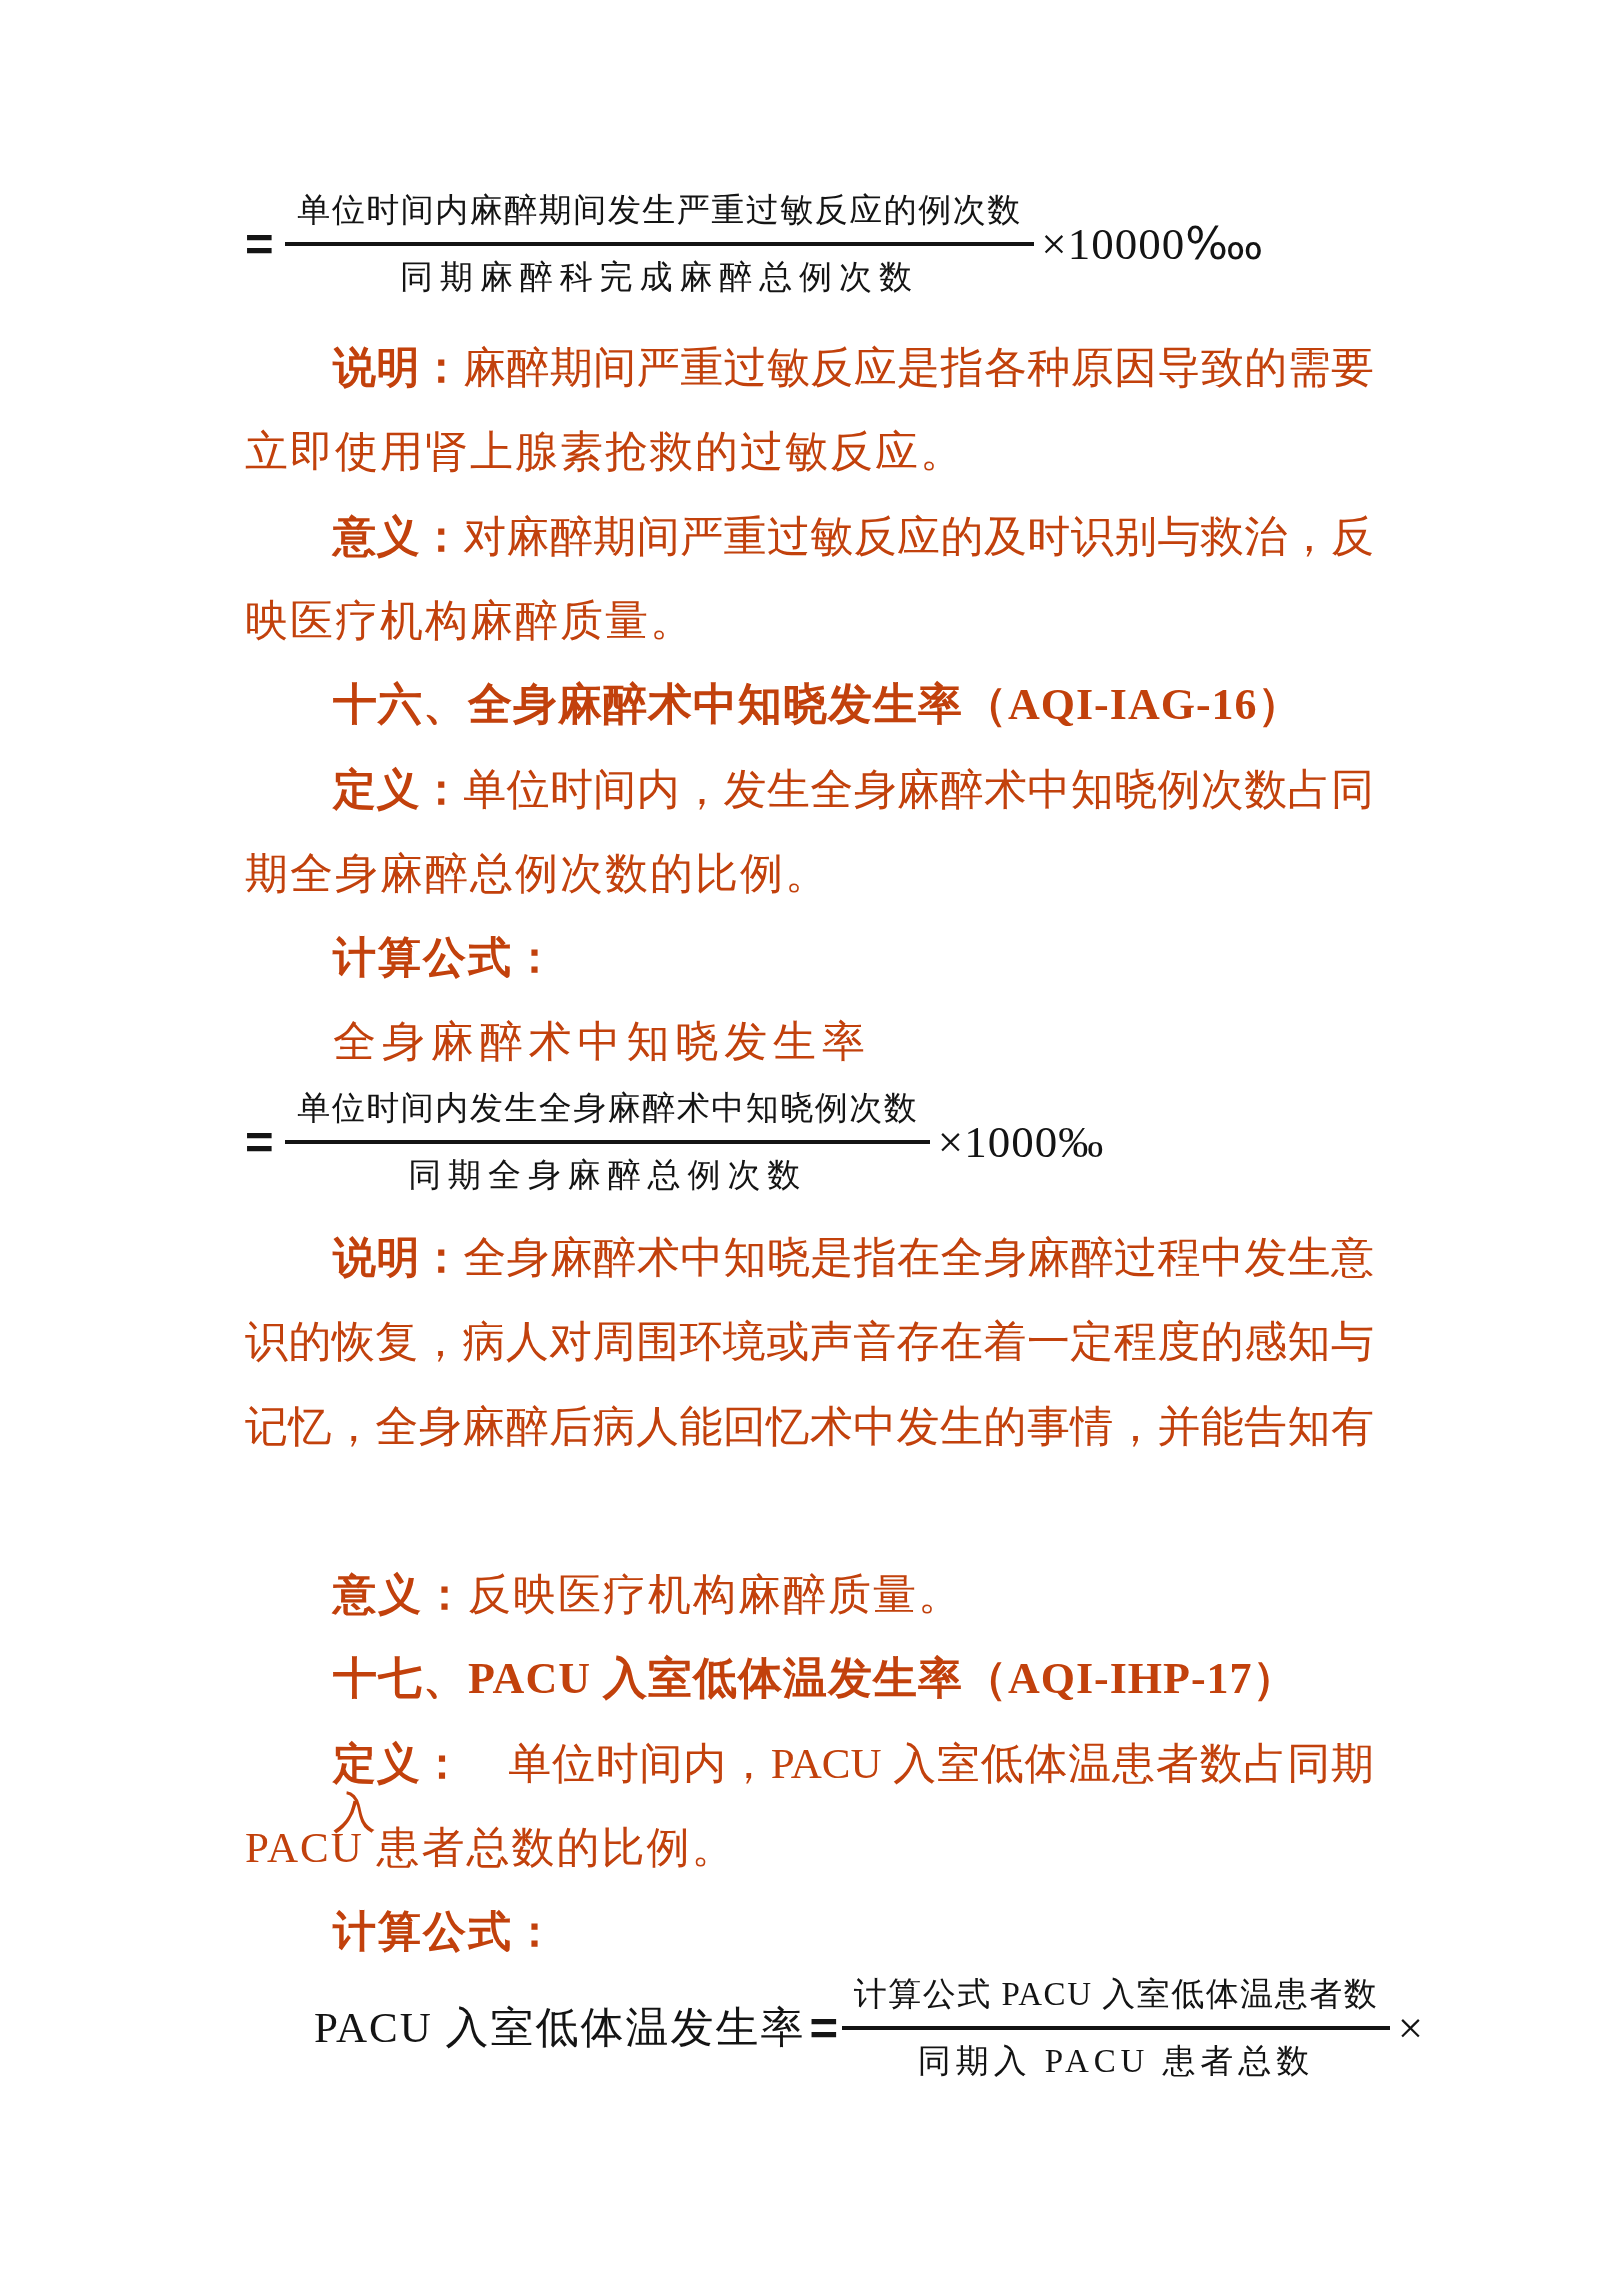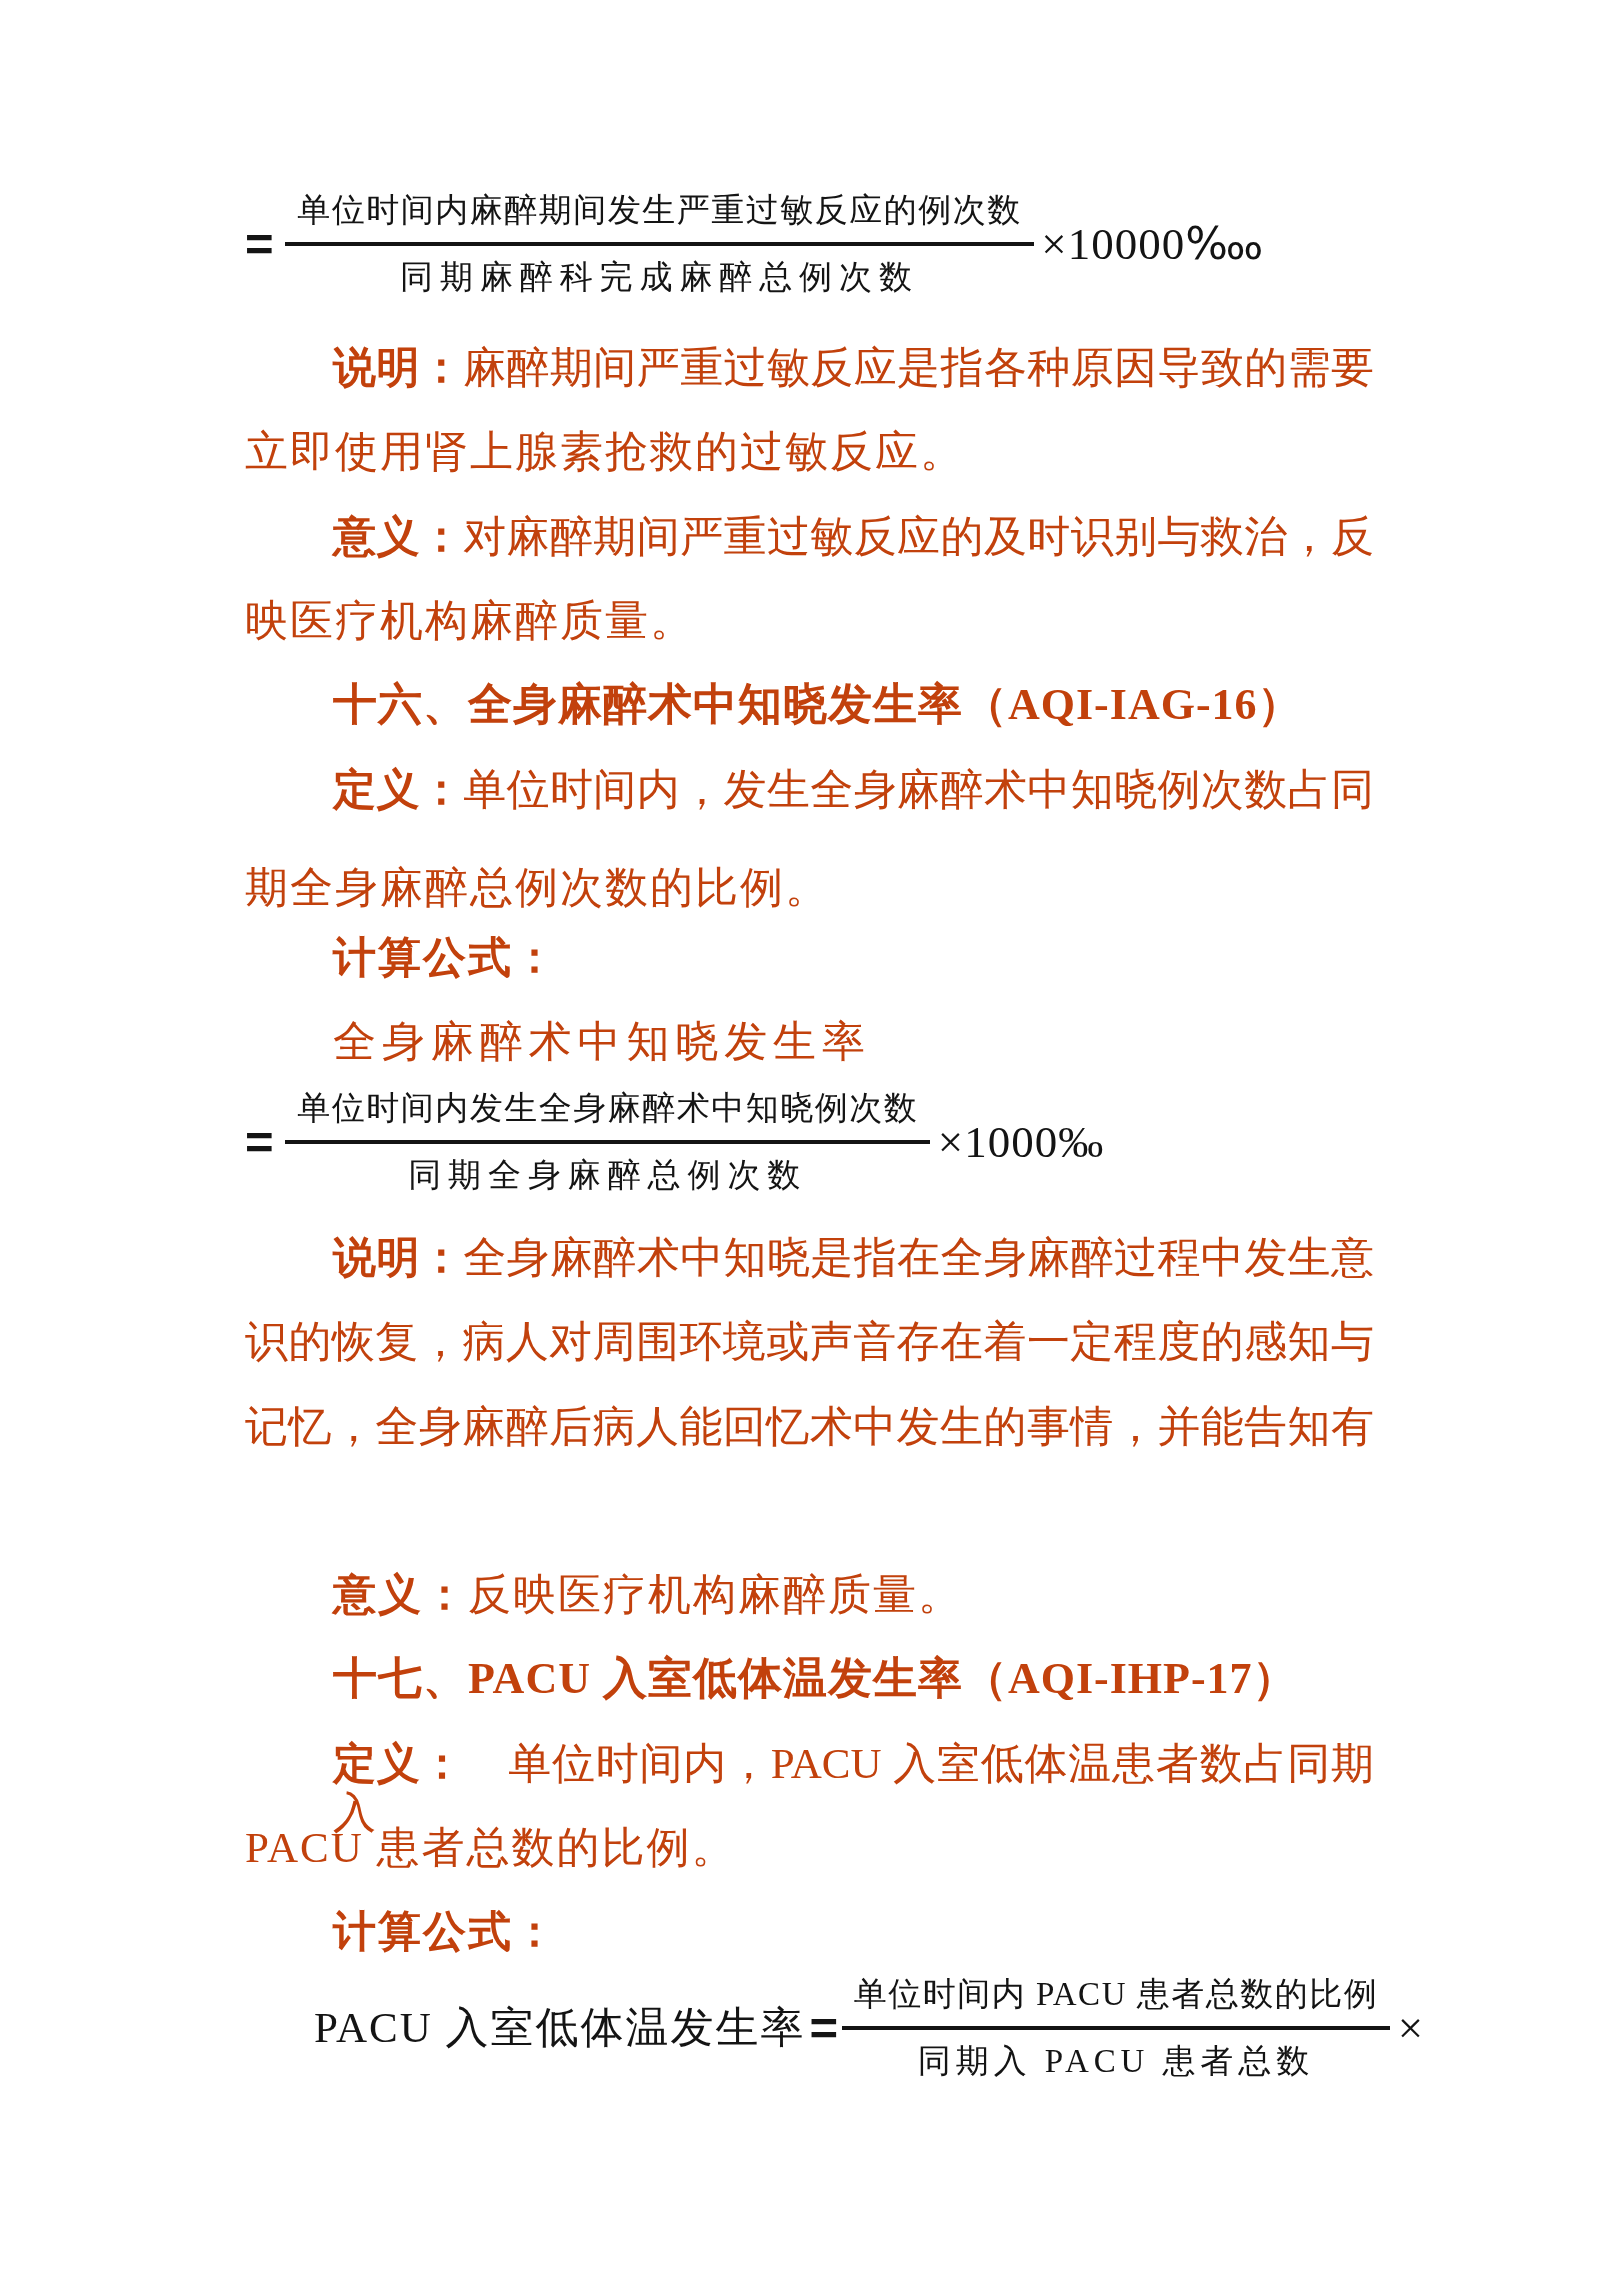--- a/index.html
+++ b/index.html
@@ -116,21 +116,21 @@
     <span>映医疗机构麻醉质量。</span>
   </div>
 
   <div class="line heading" style="left:333px; top:680px;">
     <span>十六、全身麻醉术中知晓发生率（AQI-IAG-16）</span>
   </div>
 
   <div class="line justify" style="left:333px; top:765px; width:1041px;">
     <span class="lbl">定义：</span><span>单位时间内，发生全身麻醉术中知晓例次数占同</span>
   </div>
-  <div class="line" style="left:245px; top:849px;margin-top:14px;">
+  <div class="line" style="left:245px; top:849px;">
     <span>期全身麻醉总例次数的比例。</span>
   </div>
 
   <div class="line" style="left:333px; top:933px;">
     <span class="lbl">计算公式：</span>
   </div>
 
   <div class="line spread" style="left:333px; top:1017px;">
     <span>全身麻醉术中知晓发生率</span>
   </div>
@@ -170,20 +170,20 @@
   </div>
 
   <div class="line" style="left:333px; top:1907px;">
     <span class="lbl">计算公式：</span>
   </div>
 
   <div class="formula" style="left:314px; top:1972px;">
     <span class="f-lead">PACU 入室低体温发生率</span>
     <span class="f-eq" style="margin-right:3.9px;">=</span>
     <span class="frac">
-      <span class="f-num">单位时间内 PACU 患者总数的比例</span>
+      <span class="f-num">计算公式 PACU 入室低体温患者数</span>
       <span class="f-den" style="letter-spacing:4.9px;">同期入 PACU 患者总数</span>
     </span>
     <span class="f-mul">×</span>
   </div>
 
 </div>
 
 
 </body></html>

